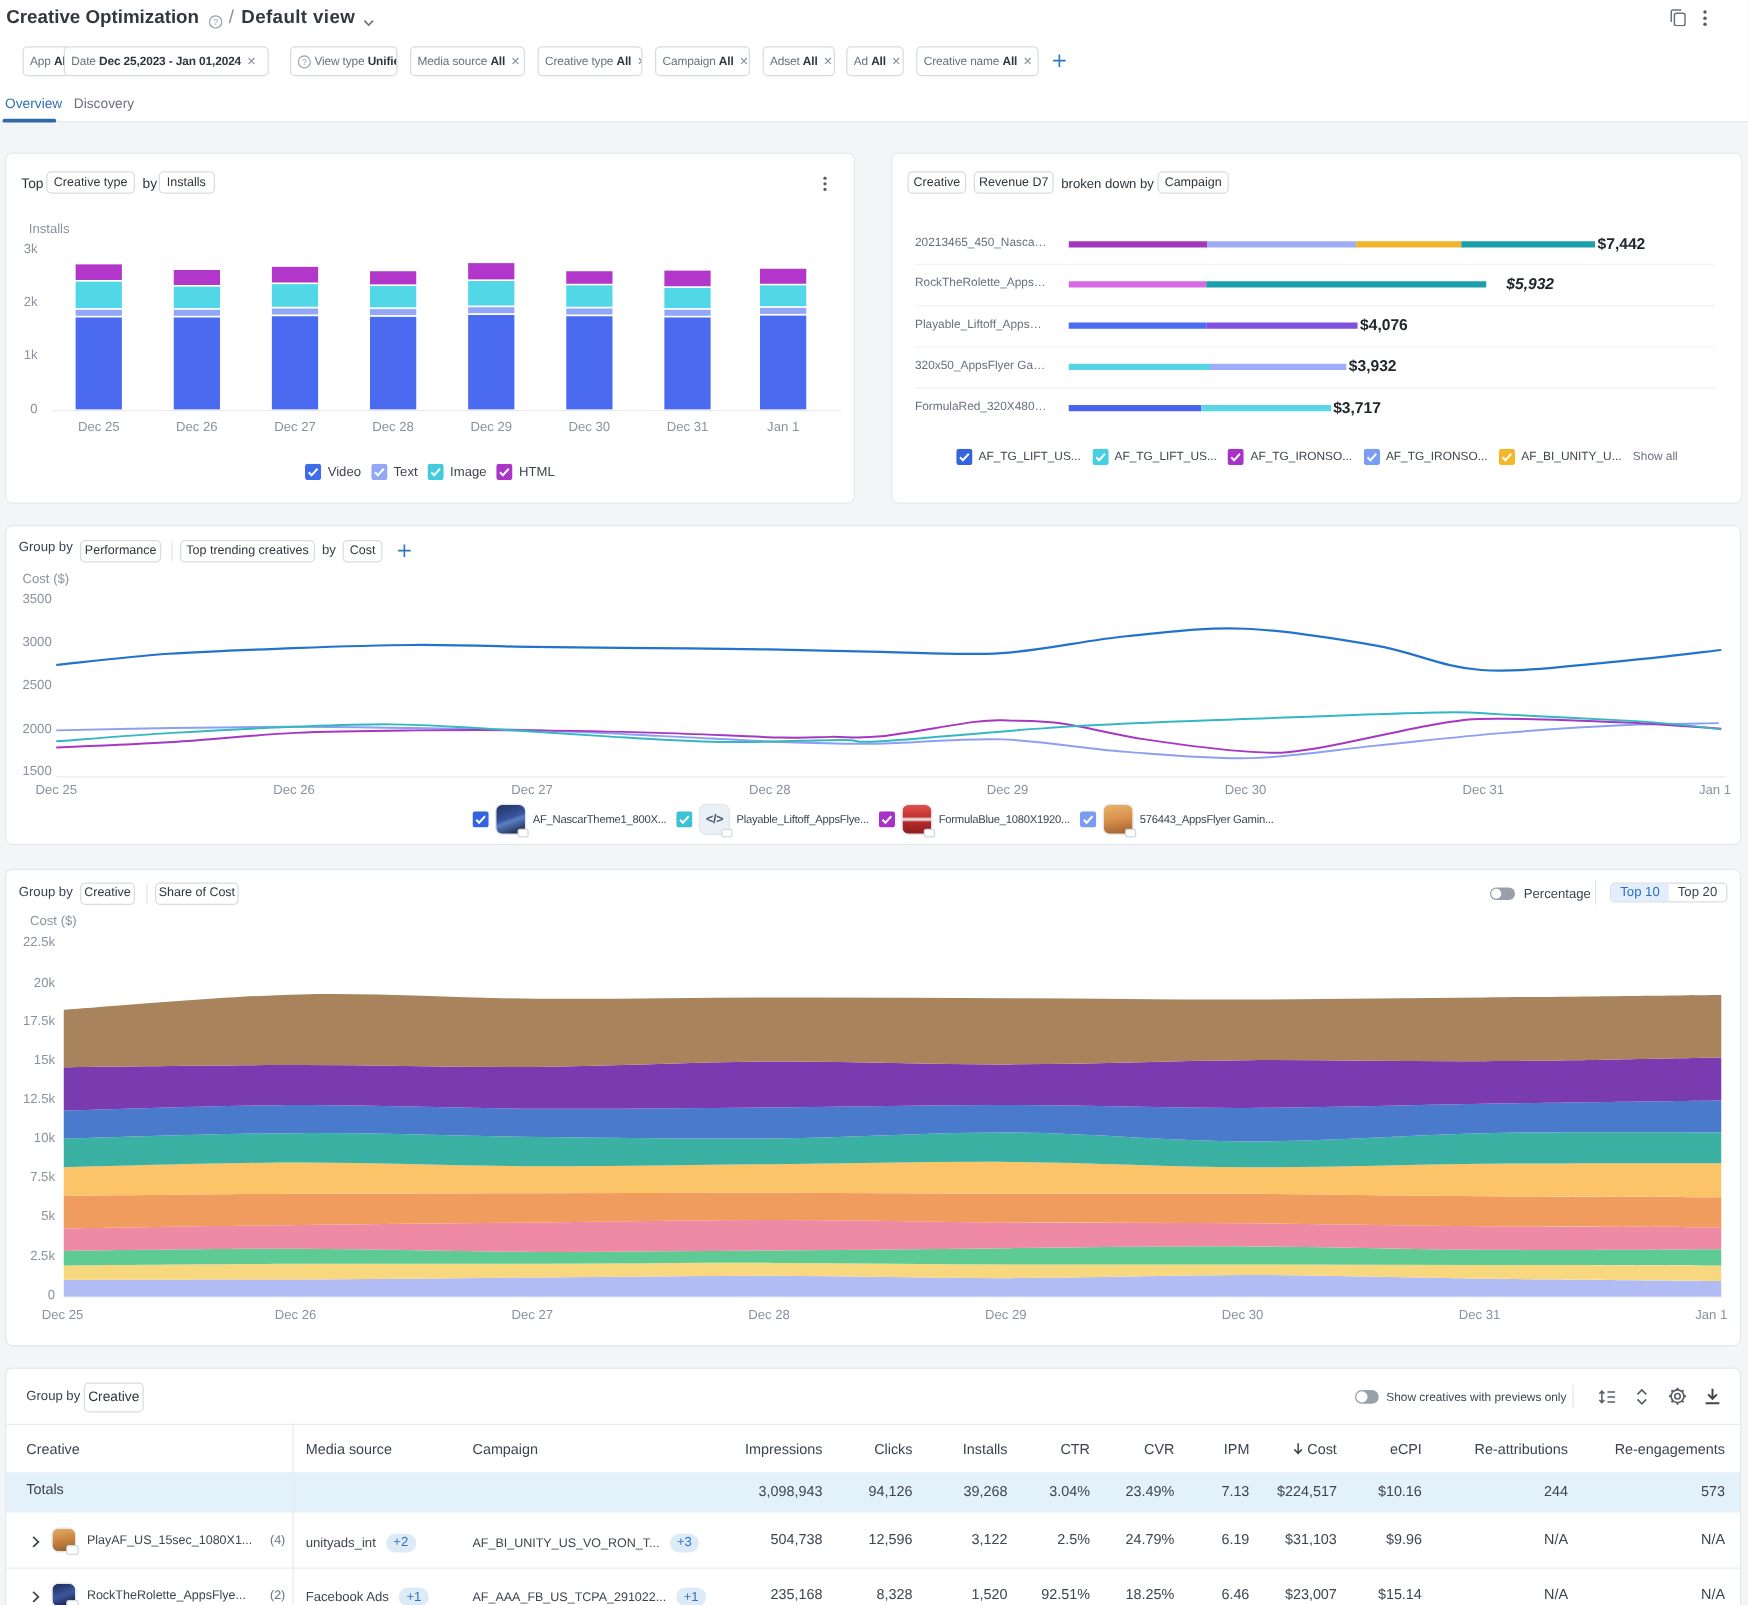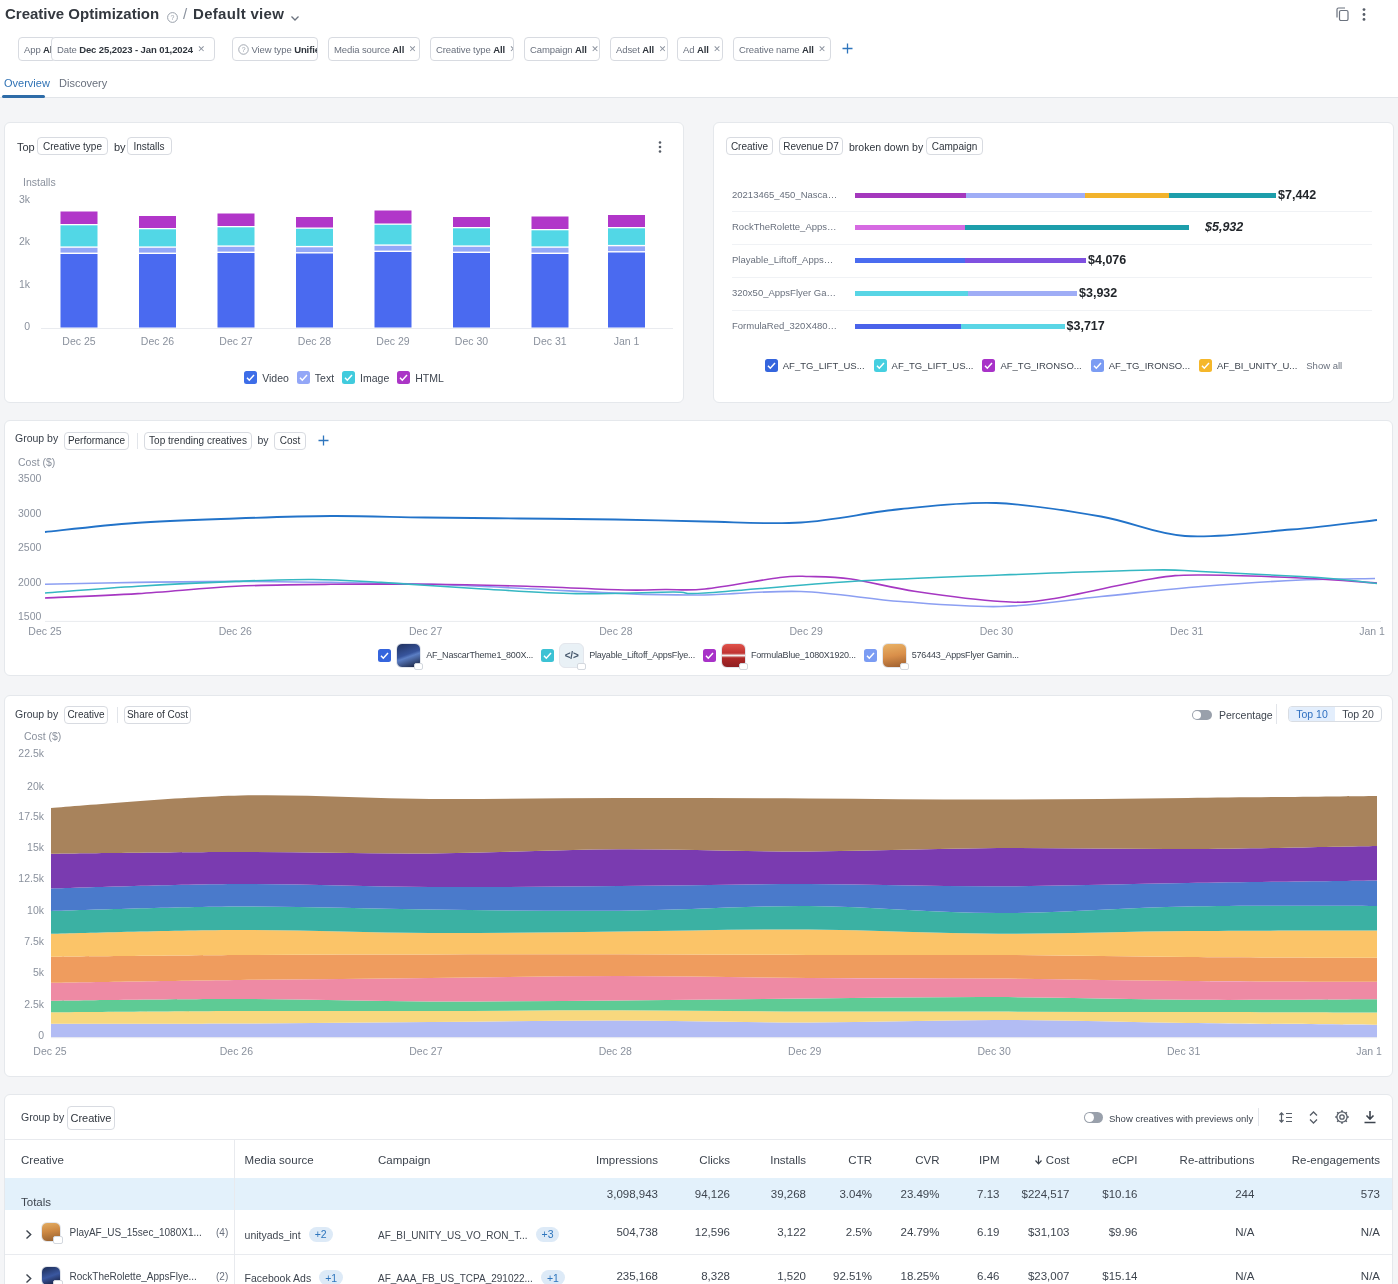--- a/index.html
+++ b/index.html
@@ -381,21 +381,21 @@
   <div class="lbl thead" style="right:520px;top:59px;">CTR</div>
   <div class="lbl thead" style="right:452.5px;top:59px;">CVR</div>
   <div class="lbl thead" style="right:392.5px;top:59px;">IPM</div>
   <div class="lbl thead" style="right:322.5px;top:59px;"><svg width="9" height="10" viewBox="0 0 9 10" style="vertical-align:-1px;margin-right:3px;">
         <path d="M4.5 0.5 V8 M1.5 5.5 L4.5 8.8 L7.5 5.5" stroke="#3c434d" stroke-width="1.2" fill="none"></path>
       </svg>Cost</div>
   <div class="lbl thead" style="right:254.5px;top:59px;">eCPI</div>
   <div class="lbl thead" style="right:137.6px;top:59px;">Re-attributions</div>
   <div class="lbl thead" style="right:12px;top:59px;padding-left:36px;">Re-engagements</div>
   <div class="abs" style="left:0;top:83px;width:1387px;height:32px;background:#e3f1fb;"></div>
-  <div class="lbl tnum" style="left:16px;top:101px;">Totals</div>
+  <div class="lbl tnum" style="left:16px;top:91px;">Totals</div>
   <div class="lbl tnum" style="right:734px;top:92.5px;">3,098,943</div>
   <div class="lbl tnum" style="right:662px;top:92.5px;">94,126</div>
   <div class="lbl tnum" style="right:586px;top:92.5px;">39,268</div>
   <div class="lbl tnum" style="right:520px;top:92.5px;">3.04%</div>
   <div class="lbl tnum" style="right:452.5px;top:92.5px;">23.49%</div>
   <div class="lbl tnum" style="right:392.5px;top:92.5px;">7.13</div>
   <div class="lbl tnum" style="right:322.5px;top:92.5px;">$224,517</div>
   <div class="lbl tnum" style="right:254.5px;top:92.5px;">$10.16</div>
   <div class="lbl tnum" style="right:137.6px;top:92.5px;margin-left:14px;">244</div>
   <div class="lbl tnum" style="right:12px;top:92.5px;">573</div>

